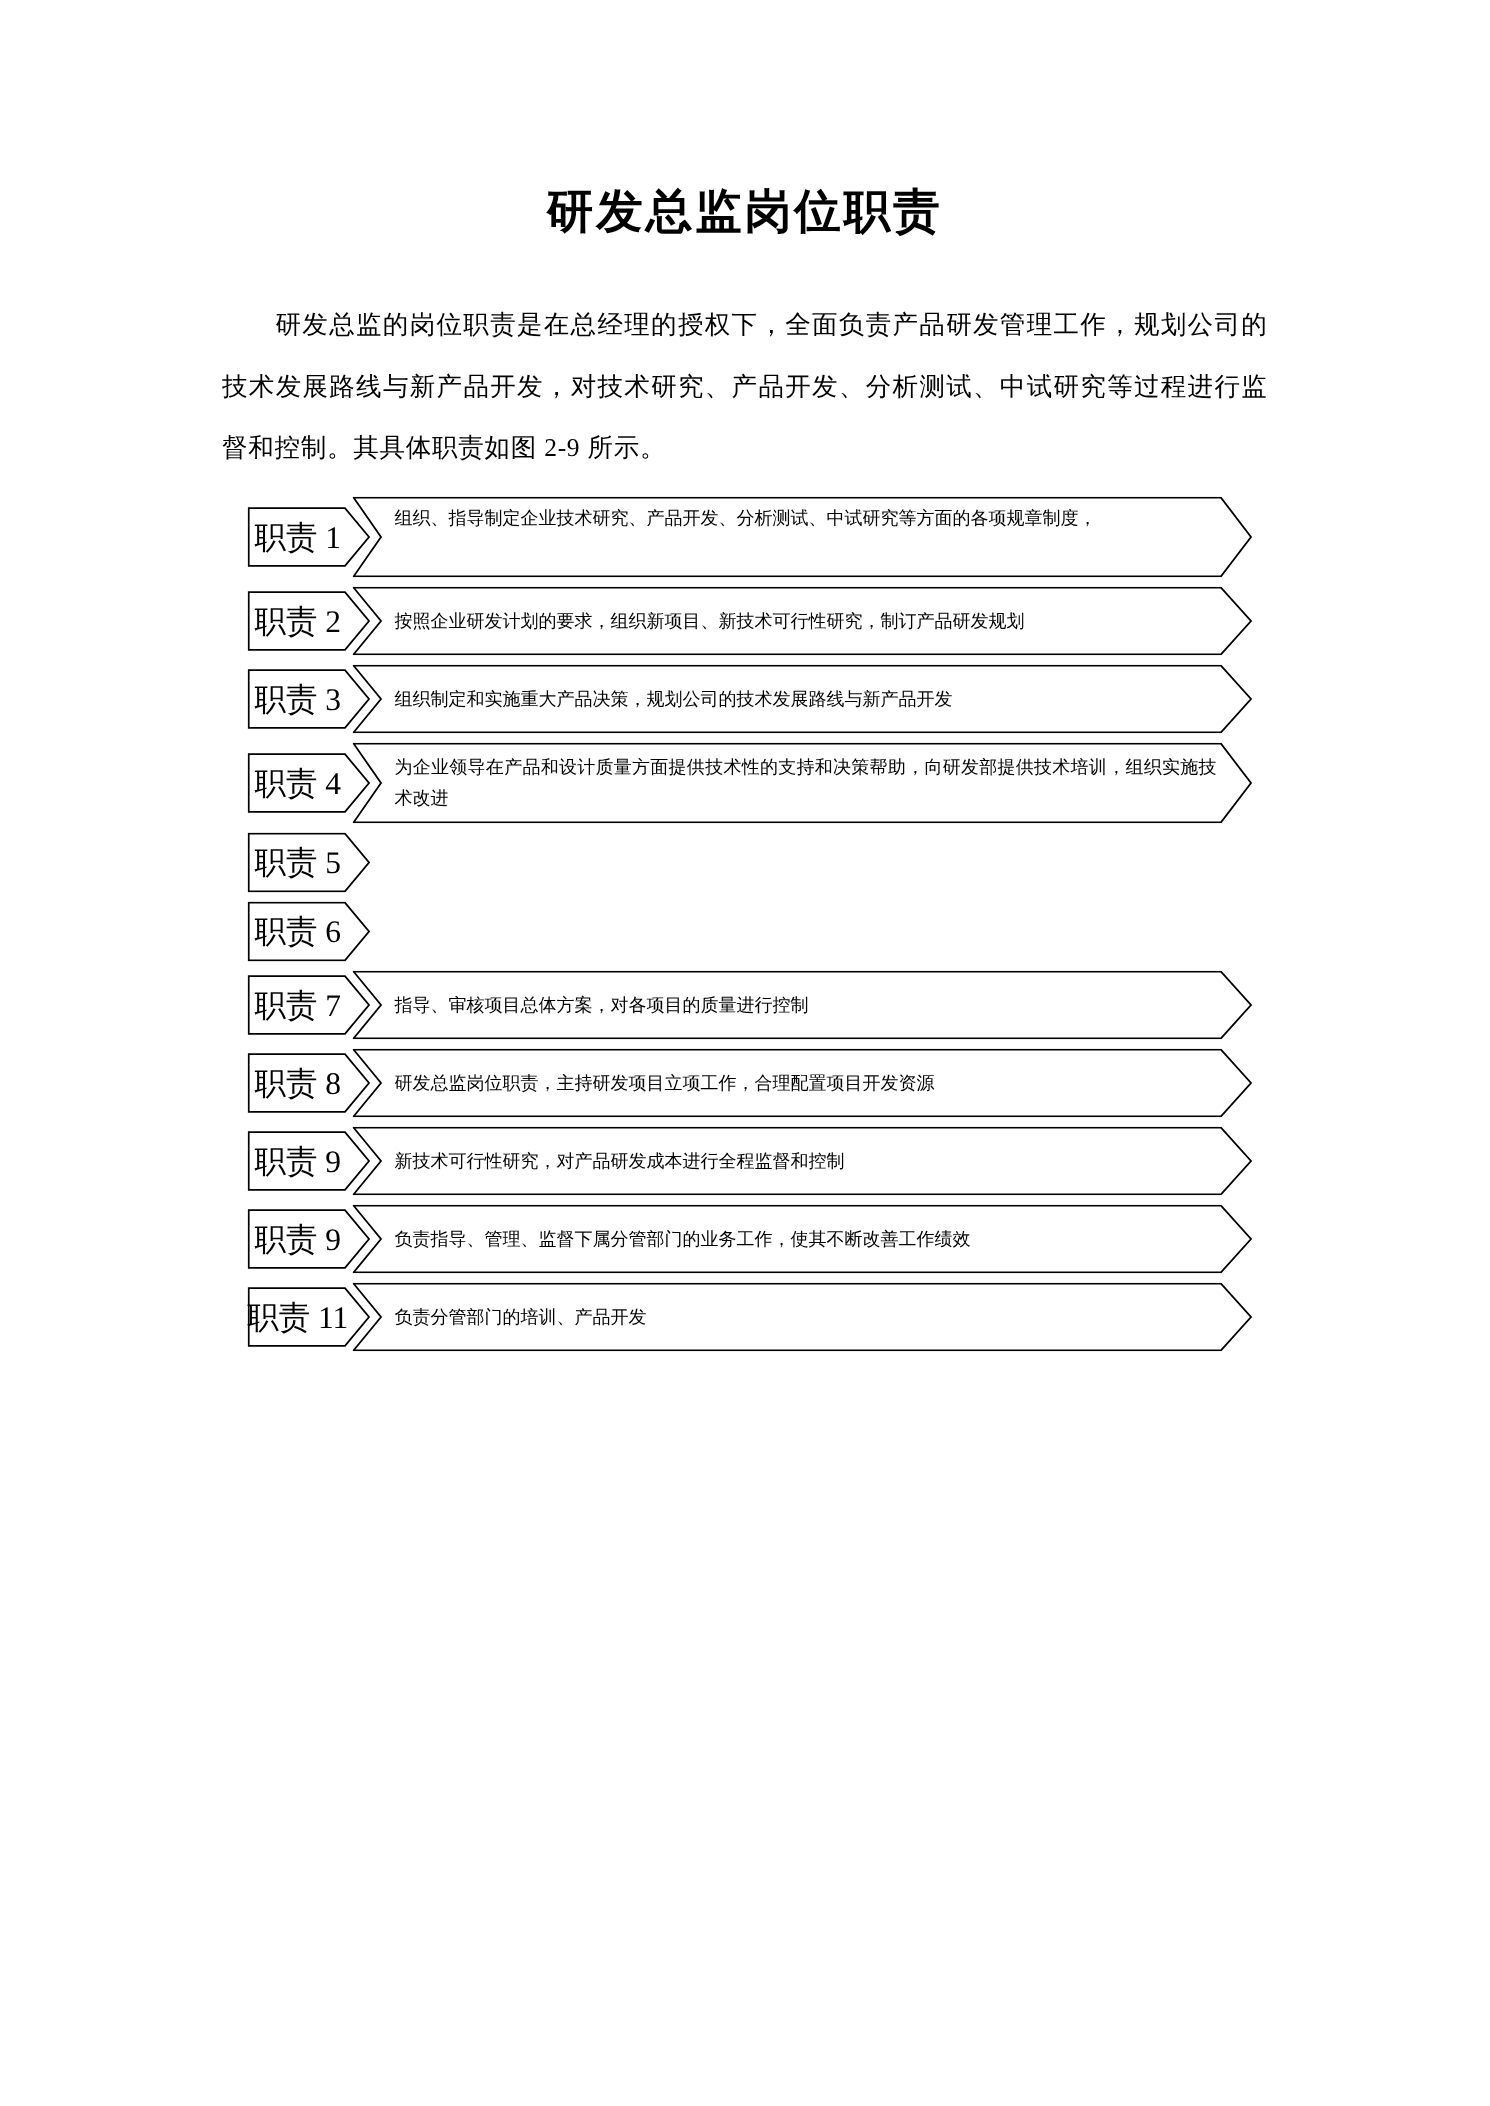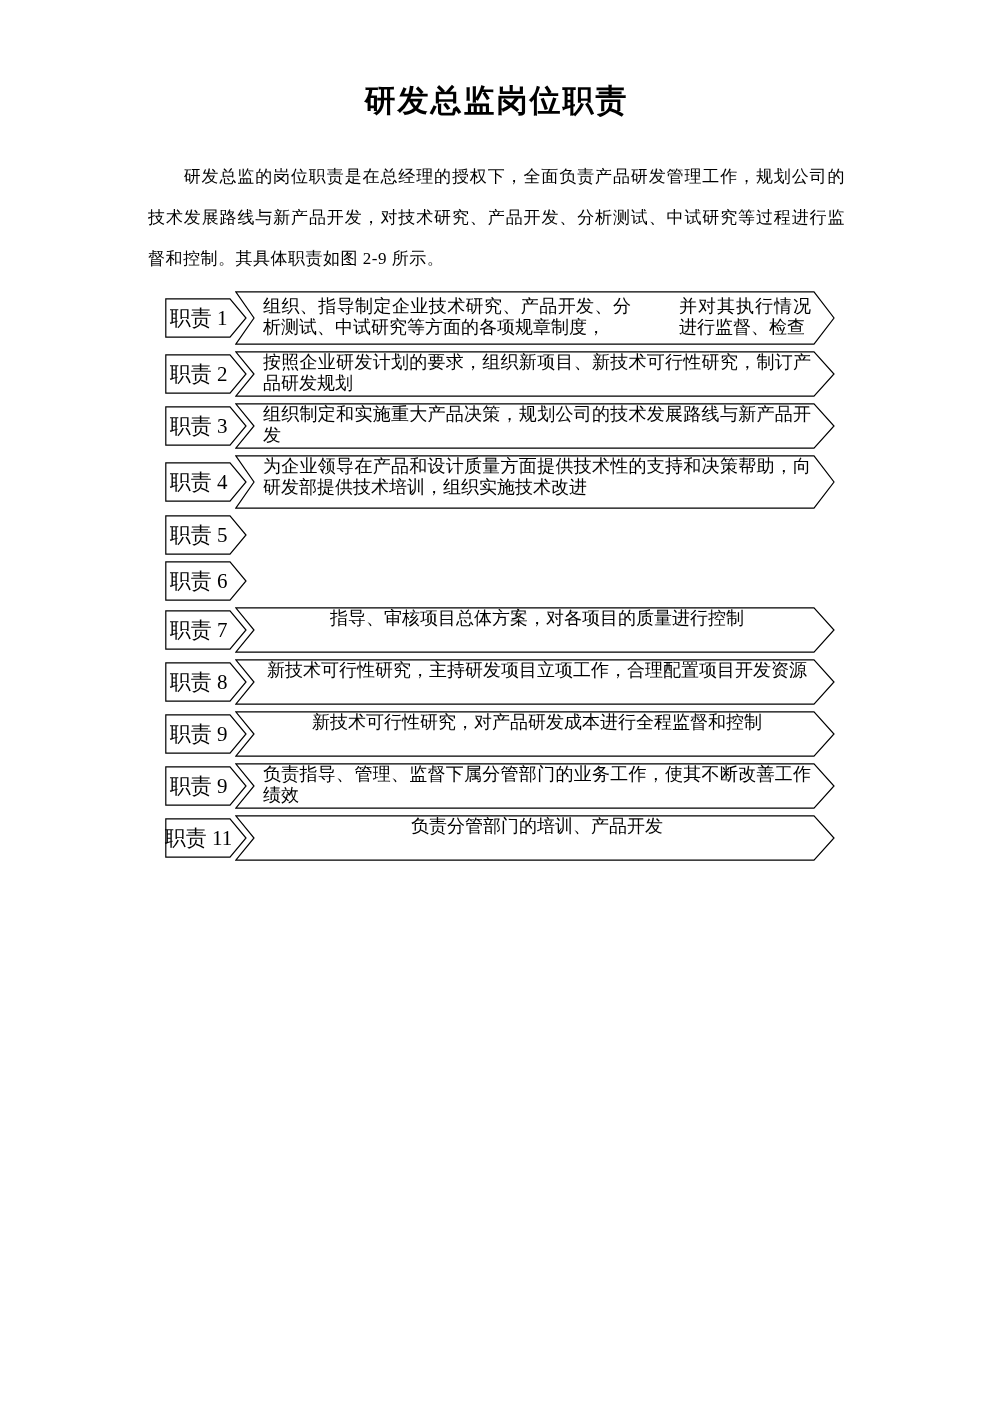--- a/index.html
+++ b/index.html
@@ -12,21 +12,21 @@
     height: 1404px;
     overflow: hidden;
     font-family: "Liberation Serif", "DejaVu Serif", serif;
     color: #000000;
   }
   .page {
     width: 993px;
     height: 1299px;
     background: #ffffff;
     box-sizing: border-box;
-    padding-top: 80px;
+    padding-top: 120px;
   }
   .doc-title {
     margin: 0;
     text-align: center;
     font-size: 31px;
     line-height: 42px;
     font-weight: bold;
     letter-spacing: 2px;
     font-family: "Liberation Serif", "DejaVu Serif", serif;
   }
@@ -71,23 +71,23 @@
     margin-left: -12px;
     flex: none;
     overflow: hidden;
     z-index: 1;
   }
   .banner svg { display: block; }
   .banner-text {
     position: absolute;
     left: 28px; right: 24px; top: 0; bottom: 0;
     display: flex;
-    flex-direction: row;
+    flex-direction: column;
     justify-content: center;
-    font-size: 18px;
+    font-size: 12px;
     line-height: 21px;
     font-family: "DejaVu Sans", "Liberation Sans", sans-serif;
     text-align: justify;
     gap: 48px;
   }
   .banner-text.clipped {
     justify-content: flex-start;
     padding-top: 4px;
   }
   .banner-text p { margin: 0; }
@@ -215,21 +215,21 @@
       <span class="label-svg"><svg width="82" height="40" xmlns="http://www.w3.org/2000/svg">
               <polygon points="0.8,0.8 65,0.8 81,20.0 65,39.2 0.8,39.2" fill="#ffffff" stroke="#000000" stroke-width="1.2"></polygon>
             </svg></span>
       <div class="label-text">职责 8</div>
     </div>
     <div class="banner" style="height: 46px;">
       <span class="banner-svg"><svg width="600" height="46" xmlns="http://www.w3.org/2000/svg">
               <polygon points="0.8,0.8 579,0.8 599,23.0 579,45.2 0.8,45.2 19,23.0" fill="#ffffff" stroke="#000000" stroke-width="1.2"></polygon>
             </svg></span>
       <div class="banner-text">
-        <p>新技术可行性研究，主持研发项目立项工作，合理配置项目开发资源</p>
+        <p>研发总监岗位职责，主持研发项目立项工作，合理配置项目开发资源</p>
 
       </div>
     </div>
   </div>
 
   <div class="row">
     <div class="label-shape">
       <span class="label-svg"><svg width="82" height="40" xmlns="http://www.w3.org/2000/svg">
               <polygon points="0.8,0.8 65,0.8 81,20.0 65,39.2 0.8,39.2" fill="#ffffff" stroke="#000000" stroke-width="1.2"></polygon>
             </svg></span>

